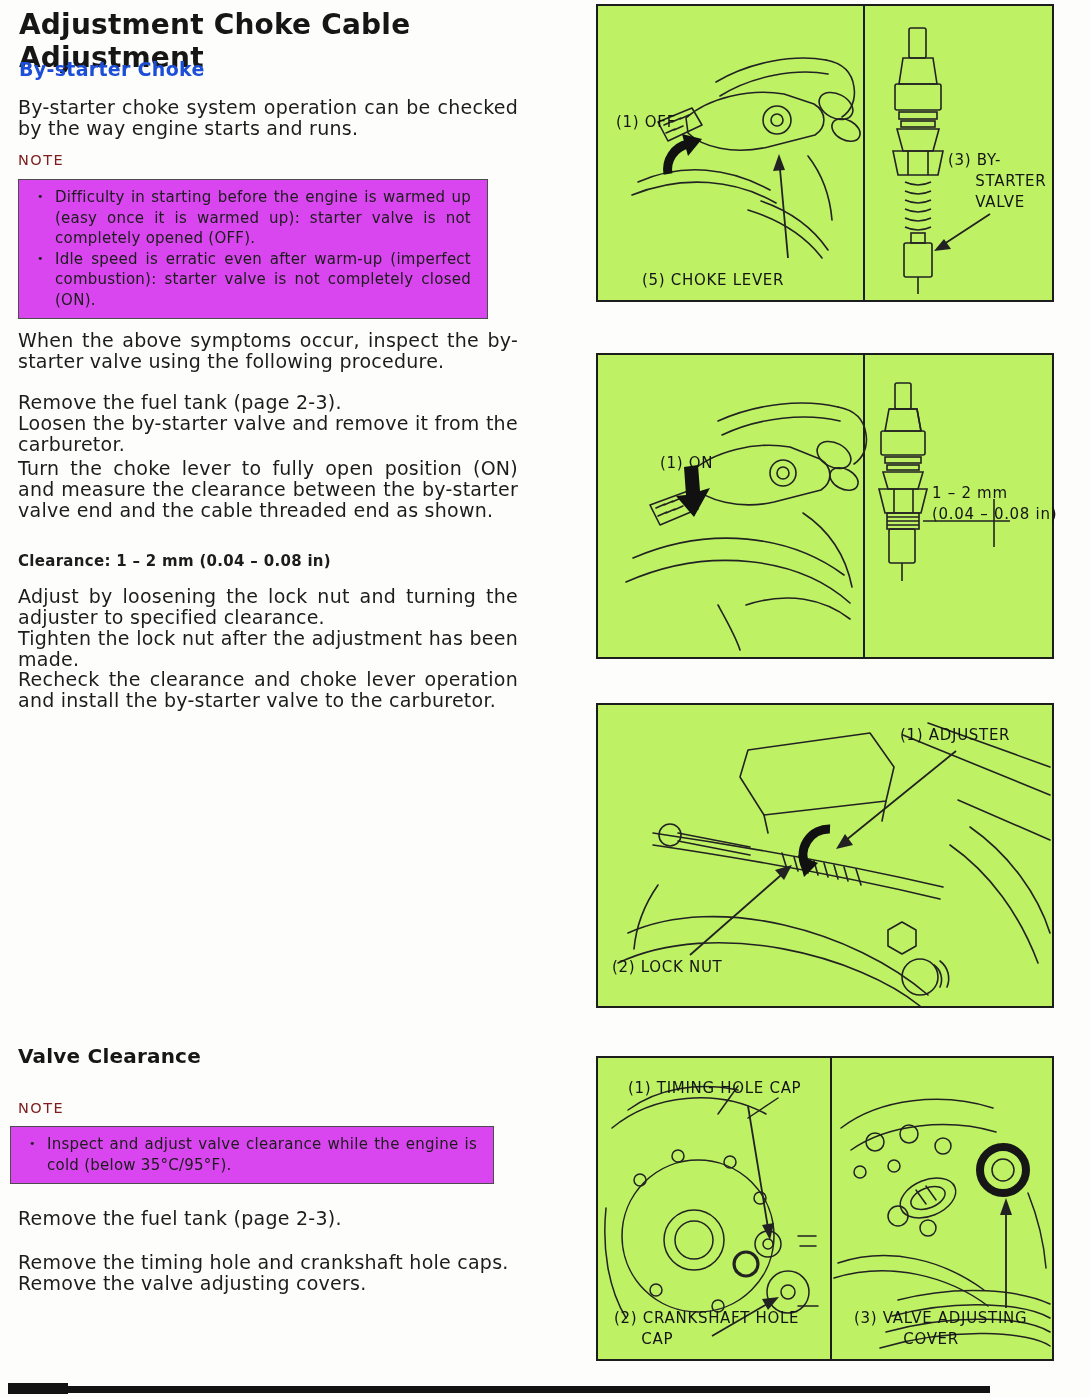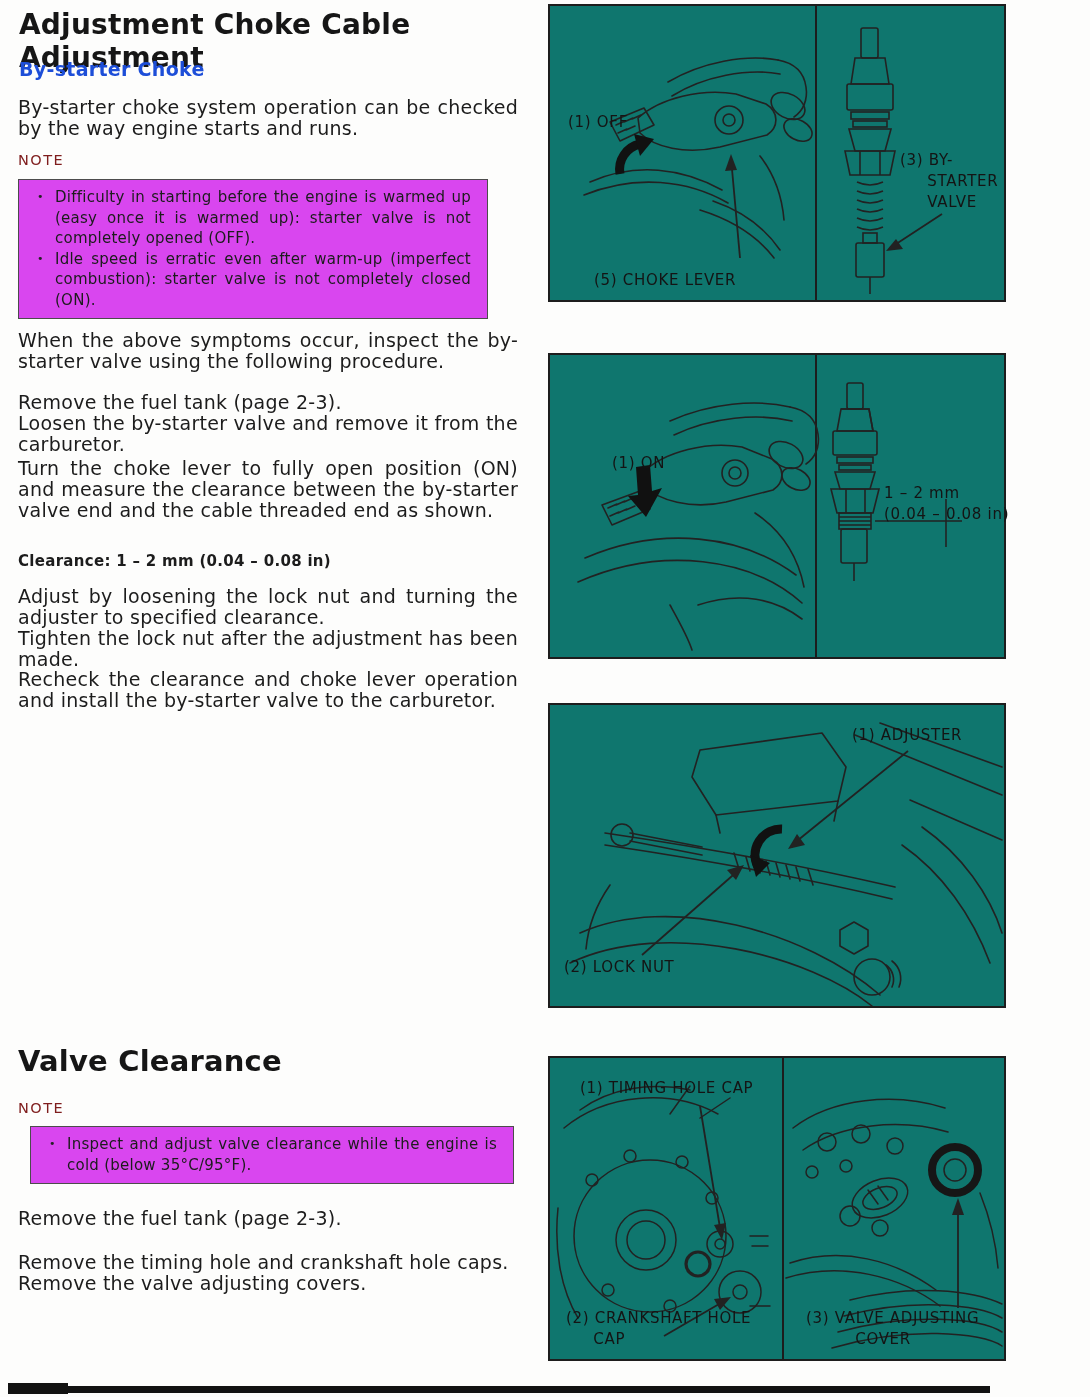--- a/index.html
+++ b/index.html
@@ -12,21 +12,21 @@
   .h1{font-size:28px;font-weight:bold;letter-spacing:0.2px;color:#161616;}
   .h2{font-size:19px;font-weight:bold;letter-spacing:0.3px;color:#1d4ed8;}
   .body-text{font-size:19px;line-height:21px;letter-spacing:0.25px;text-align:justify;}
   .body-text.no-just{text-align:left;}
   .note-label{font-size:14.5px;letter-spacing:1.5px;color:#7f1d1d;}
   .note-box{border:1.5px solid #4c4c4c;padding:7px 16px 8px 14px;background:#d946ef;}
   .note-box ul{margin:0;padding:0;list-style:none;}
   .note-box li{position:relative;padding-left:22px;font-size:15px;line-height:20.5px;letter-spacing:0.25px;text-align:justify;}
   .note-box li::before{content:"•";position:absolute;left:4px;top:0;font-size:11px;line-height:20.5px;color:#222;}
   .spec{font-size:15px;font-weight:bold;letter-spacing:0.3px;}
-  .figure{position:absolute;border:2px solid #1d1d1d;background:#0f766e;}
+  .figure{position:absolute;border:2px solid #1d1d1d;background:#bef264;margin-left:48px;}
   .fig-label{position:absolute;font-size:15px;letter-spacing:0.7px;color:#141414;white-space:pre;line-height:21px;}
   .bar{position:absolute;background:#121212;}
   svg{position:absolute;left:0;top:0;}
 </style>
 </head>
 <body>
 
 <div class="page">
 
   <div class="abs h1" style="left:19px;top:8px;width:520px;">Adjustment Choke Cable Adjustment</div>
@@ -55,25 +55,25 @@
 
   <div class="abs spec" style="left:18px;top:552px;">Clearance: 1 – 2 mm (0.04 – 0.08 in)</div>
 
   <div class="abs body-text" style="left:18px;top:669px;width:500px;">Recheck the clearance and choke lever operation and install the by-starter valve to the carburetor.</div>
 
   <div class="abs body-text" style="left:18px;top:586px;width:500px;">
     <div>Adjust by loosening the lock nut and turning the adjuster to specified clearance.</div>
     <div>Tighten the lock nut after the adjustment has been made.</div>
   </div>
 
-  <div class="abs h1" style="left:18px;top:1044px;font-size:29px;">Valve Clearance</div>
+  <div class="abs h1" style="left:18px;top:1044px;font-size:20px;">Valve Clearance</div>
 
   <div class="abs note-label" style="left:18px;top:1100px;">NOTE</div>
 
-  <div class="abs note-box" style="left:30px;top:1126px;width:452px;">
+  <div class="abs note-box" style="left:10px;top:1126px;width:452px;">
     <ul>
       <li>Inspect and adjust valve clearance while the engine is cold (below 35°C/95°F).</li>
     </ul>
   </div>
 
   <div class="abs body-text no-just" style="left:18px;top:1208px;width:510px;">Remove the fuel tank (page 2-3).</div>
 
   <div class="abs body-text no-just" style="left:18px;top:1252px;width:510px;">
     <div>Remove the timing hole and crankshaft hole caps.</div>
     <div>Remove the valve adjusting covers.</div>

